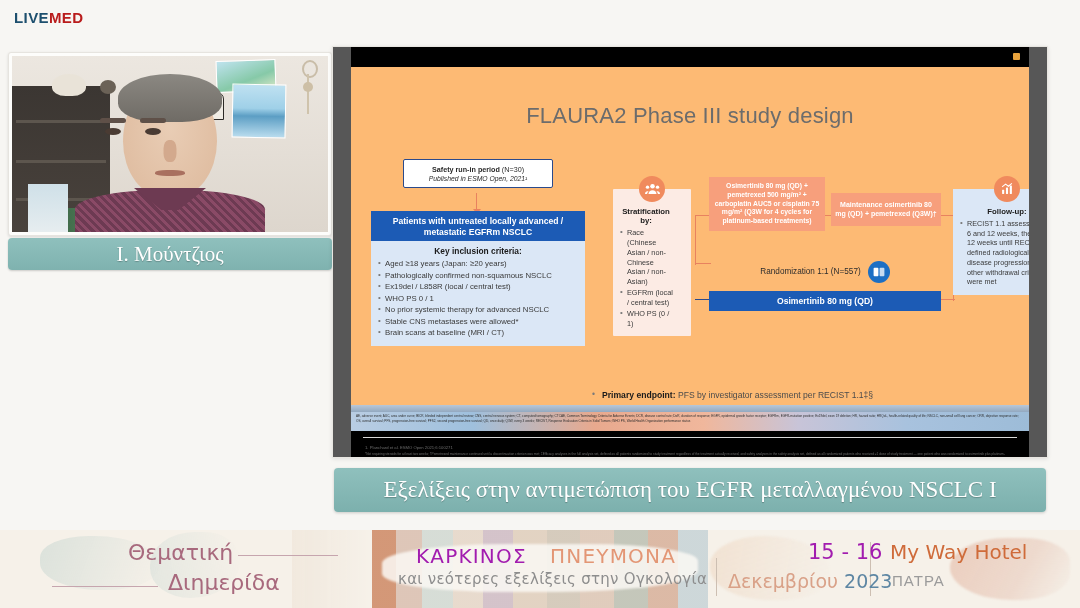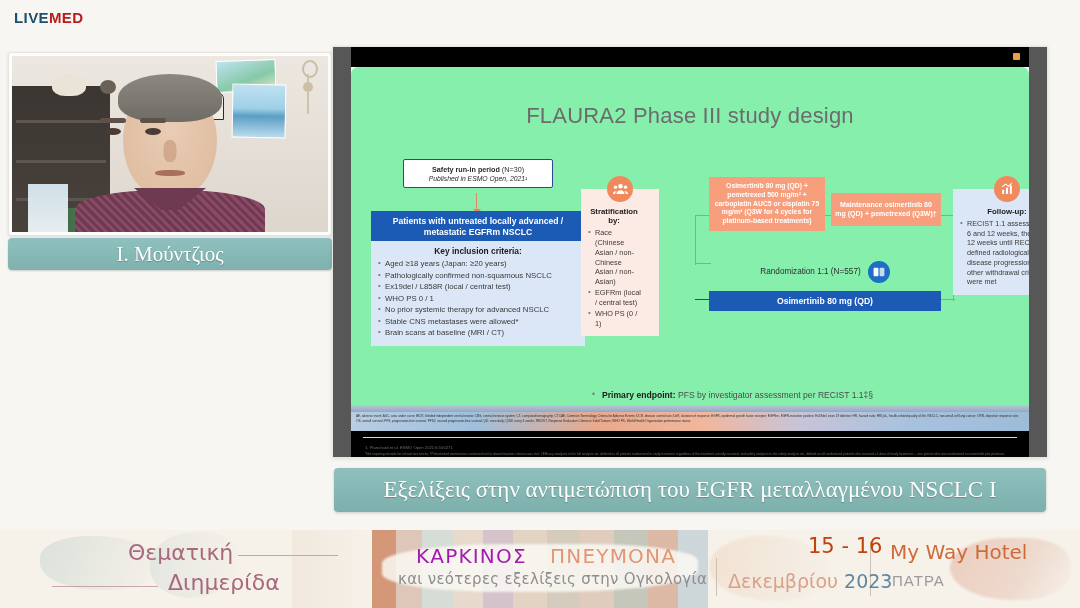--- a/index.html
+++ b/index.html
@@ -62,21 +62,21 @@
   
   #viewer{position:absolute;left:332px;top:46px;width:716px;height:412px;background:#ffffff;
     border:1px solid #e8e6e1;box-shadow:0 1px 4px rgba(0,0,0,.10);box-sizing:border-box;}
   #gutter-l{position:absolute;left:0;top:0;width:18px;height:100%;background:#575757;}
   #gutter-r{position:absolute;right:0;top:0;width:18px;height:100%;background:#575757;}
   #slide{position:absolute;left:18px;right:18px;top:0;bottom:0;background:#fff;overflow:hidden;}
   #letterbox-top{position:absolute;left:0;top:0;width:100%;height:20px;background:#000;}
   #reclight{position:absolute;right:9px;top:6px;width:7px;height:7px;background:#e8a33d;border-radius:1px;}
   #letterbox-bot{position:absolute;left:0;bottom:0;width:100%;height:26px;background:#000;}
 
-  #slide-inner{position:absolute;left:0;right:0;top:20px;bottom:26px;background:#86efac;border-radius:7px;}
+  #slide-inner{position:absolute;left:0;right:0;top:20px;bottom:26px;background:#fdba74;}
 
   #slide-title{position:absolute;left:0;right:0;top:36px;text-align:center;
     font-size:22px;color:#6c6c6c;font-weight:normal;letter-spacing:.2px;}
 
   
   #diagram{position:absolute;left:10px;right:10px;top:92px;height:230px;}
 
   .runin{position:absolute;left:42px;top:0;width:150px;box-sizing:border-box;
     border:1.6px solid #2b4a8b;background:#fff;border-radius:2px;padding:5px 4px;text-align:center;}
   .runin .l1{font-size:7.2px;color:#2a2a2a;}
@@ -88,21 +88,21 @@
     border-right:4px solid transparent;border-top:5px solid #e8825f;}
 
   .pat-head{position:absolute;left:10px;top:52px;width:214px;box-sizing:border-box;
     background:#1c5bb5;color:#fff;font-weight:bold;font-size:8.6px;text-align:center;padding:5px 4px;line-height:1.25;}
   .pat-body{position:absolute;left:10px;top:82px;width:214px;box-sizing:border-box;
     background:#dbe7f6;padding:5px 6px 6px 6px;}
   .pat-body .hdr{font-weight:bold;font-size:8.4px;color:#1b1b1b;text-align:center;margin-bottom:3px;}
   .li{font-size:7.8px;color:#3a3a3a;line-height:1.35;padding-left:8px;position:relative;margin-bottom:1px;}
   .li::before{content:"•";position:absolute;left:1px;top:-1px;color:#7a7a7a;font-size:8px;}
 
-  .strat{position:absolute;left:220px;top:30px;width:78px;box-sizing:border-box;
+  .strat{position:absolute;left:252px;top:30px;width:78px;box-sizing:border-box;
     background:#fcebe4;padding:18px 18px 7px 6px;border-radius:1px;}
   .strat .hdr{font-weight:bold;font-size:7.8px;text-align:center;color:#1b1b1b;margin-bottom:3px;}
   .strat .li{font-size:7.3px;}
   .ic-people{position:absolute;left:50%;top:-13px;transform:translateX(-50%);width:26px;height:26px;border-radius:50%;
     background:#f08a5d;display:flex;align-items:center;justify-content:center;color:#fff;font-size:13px;line-height:1;}
 
   .orange1{position:absolute;left:348px;top:18px;width:116px;box-sizing:border-box;background:#f79f7c;
     color:#fff;font-weight:bold;font-size:6.8px;text-align:center;padding:5px 4px;line-height:1.3;}
   .orange2{position:absolute;left:470px;top:34px;width:110px;box-sizing:border-box;background:#f79f7c;
     color:#fff;font-weight:bold;font-size:7px;text-align:center;padding:7px 4px;line-height:1.35;}
@@ -168,21 +168,21 @@
     background:linear-gradient(90deg,#c87a52 0 7%,#d6b8a8 7% 15%,#ccd6d0 15% 24%,#e3d3c4 24% 33%,
     #c9b4c0 33% 42%,#dcc9b6 42% 52%,#cbbfae 52% 62%,#d9c0ae 62% 72%,#b4b9ab 72% 82%,#d3a78f 82% 91%,#c0cfd4 91% 100%);
     opacity:.75;}
   #f-mid .wash{position:absolute;left:10px;top:14px;right:10px;height:48px;background:rgba(250,248,243,.86);
     border-radius:40% 35% 45% 38%;filter:blur(1px);}
   #f-mid .k1{position:absolute;left:44px;top:14px;font-size:20px;letter-spacing:1.2px;color:#a21caf;font-family:"DejaVu Sans",sans-serif;}
   #f-mid .k2{position:absolute;left:178px;top:14px;font-size:20px;letter-spacing:1.2px;color:#e39675;font-family:"DejaVu Sans",sans-serif;}
   #f-mid .k3{position:absolute;left:26px;top:40px;font-size:15px;color:#8d8d8d;font-family:"DejaVu Sans",sans-serif;letter-spacing:.3px;}
 
   #f-right{position:absolute;left:710px;top:0;width:370px;height:78px;}
-  #f-right .d1{position:absolute;left:98px;top:4px;font-size:21px;color:#c2410c;font-family:"DejaVu Sans",sans-serif;}
+  #f-right .d1{position:absolute;left:98px;top:10px;font-size:21px;color:#a21caf;font-family:"DejaVu Sans",sans-serif;}
   #f-right .d2{position:absolute;left:18px;top:40px;font-size:19px;font-family:"DejaVu Sans",sans-serif;}
   #f-right .d2 .mo{color:#d9a188;}
   #f-right .d2 .yr{color:#5d86a3;}
   #f-right .vr{position:absolute;left:160px;top:12px;width:1px;height:54px;background:#cdbfb2;}
   #f-right .vr2{position:absolute;left:6px;top:28px;width:1px;height:38px;background:#cdbfb2;}
   #f-right .h1{position:absolute;left:180px;top:10px;font-size:20px;color:#cf6b3a;font-family:"DejaVu Sans",sans-serif;}
   #f-right .h2{position:absolute;left:182px;top:42px;font-size:15px;color:#9b9b9b;letter-spacing:1px;font-family:Liberation Sans, sans-serif;}
   #f-right .sw{position:absolute;right:10px;top:8px;width:120px;height:62px;
     background:linear-gradient(120deg,rgba(226,176,154,.55),rgba(214,150,126,.25) 60%,rgba(255,255,255,0));
     border-radius:50% 40% 45% 55%;filter:blur(1px);}

